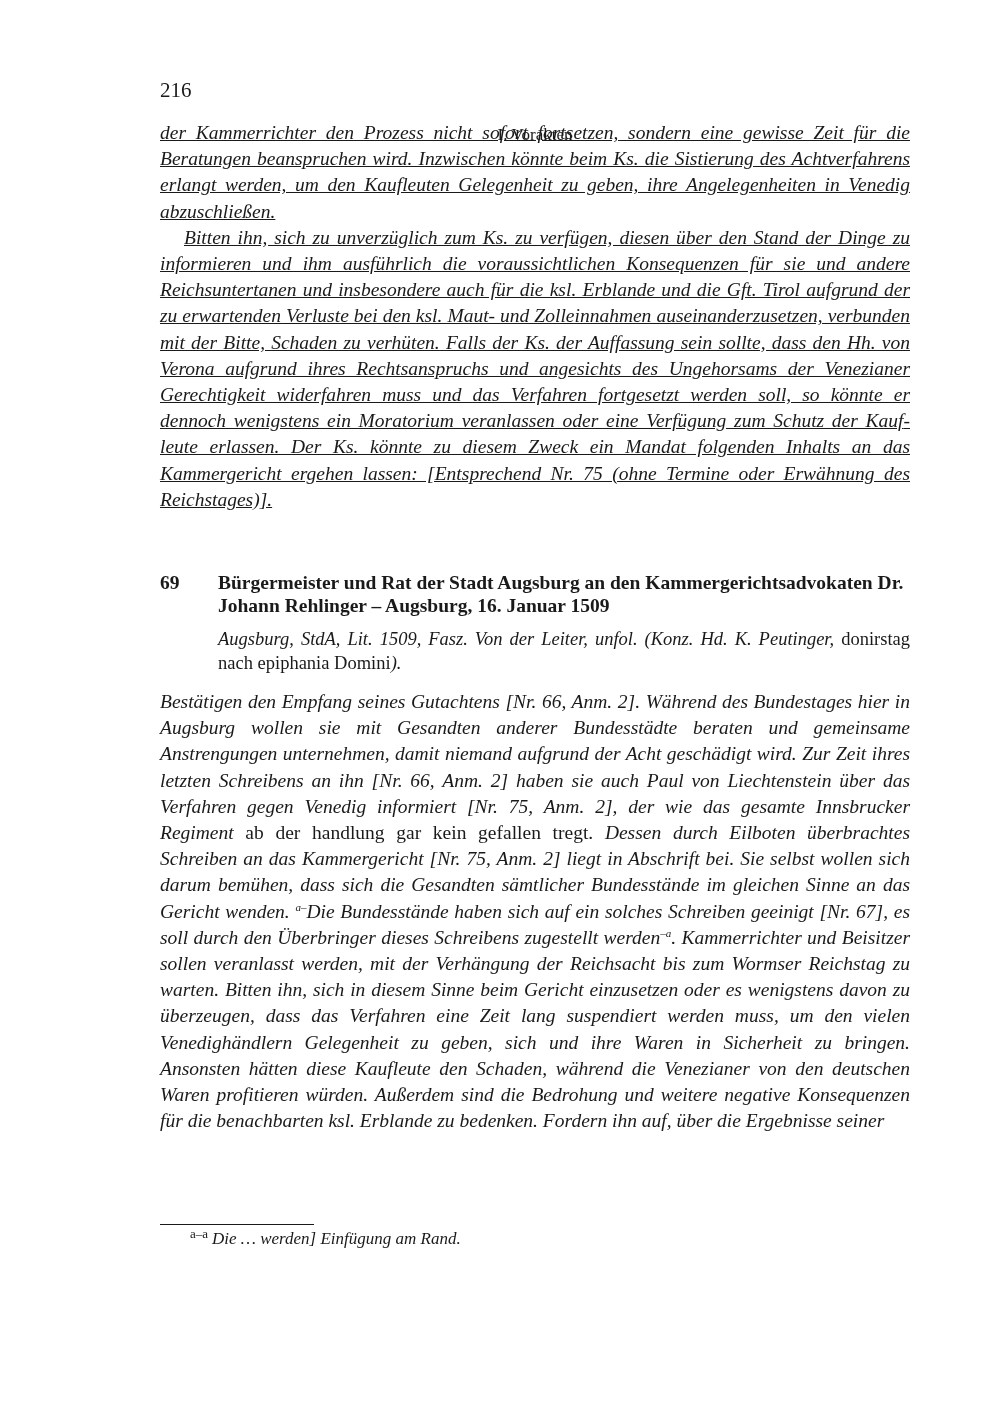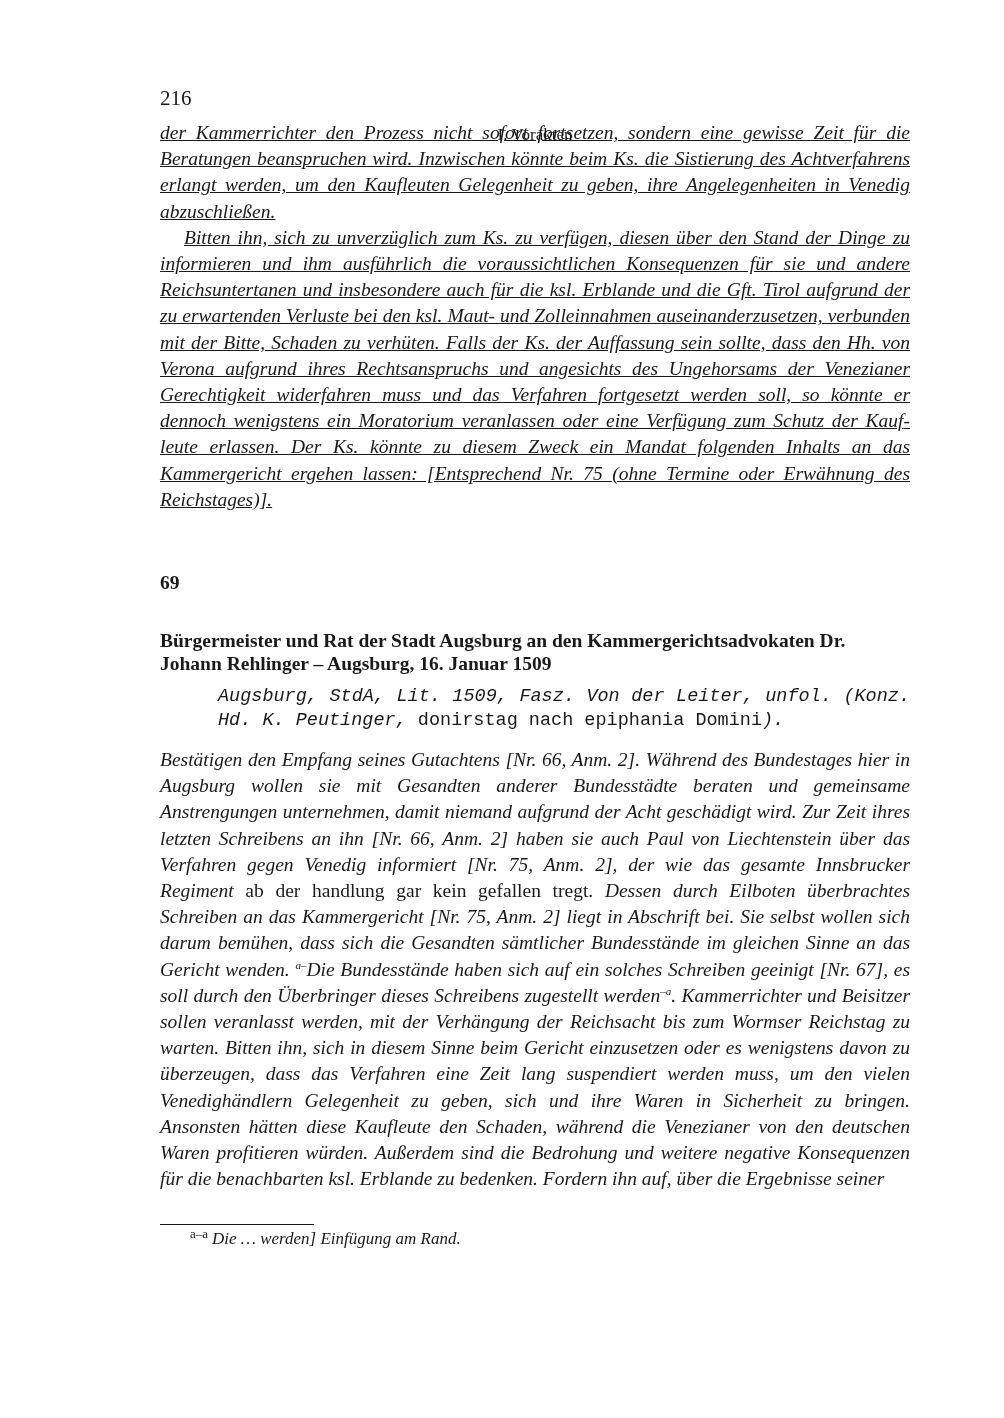--- a/index.html
+++ b/index.html
@@ -23,21 +23,21 @@
     }
     .running-head {
       position: relative;
       height: 30px;
       font-family: "Liberation Serif", serif;
       font-size: 21px;
     }
     .page-number {
       position: absolute;
       left: 0;
-      top: 8px;
+      top: 0;
     }
     .running-title {
       position: absolute;
       left: 0;
       right: 0;
       top: 0;
       text-align: center;
       font-size: 17px;
       padding-top: 3px;
       margin-top: 44px;
@@ -61,33 +61,32 @@
       margin-top: 12px;
       text-decoration: underline;
     }
     .doc-heading {
       margin-top: 58px;
       display: flex;
       font-family: "Liberation Serif", serif;
       font-weight: bold;
       font-size: 19.5px;
       line-height: 23px;
-      flex-direction: column;
     }
     .doc-number {
       width: 58px;
       flex: 0 0 58px;
     }
     .doc-title {
       flex: 1;
     }
     .source {
       margin-left: 58px;
       margin-top: 10px;
-      font-family: Liberation Mono, monospace;
+      font-family: Liberation Serif, serif;
       font-size: 18.5px;
       line-height: 24px;
       text-align: justify;
     }
     .summary {
       margin-top: 14px;
     }
     sup.mark {
       font-size: 11px;
       vertical-align: 7px;

